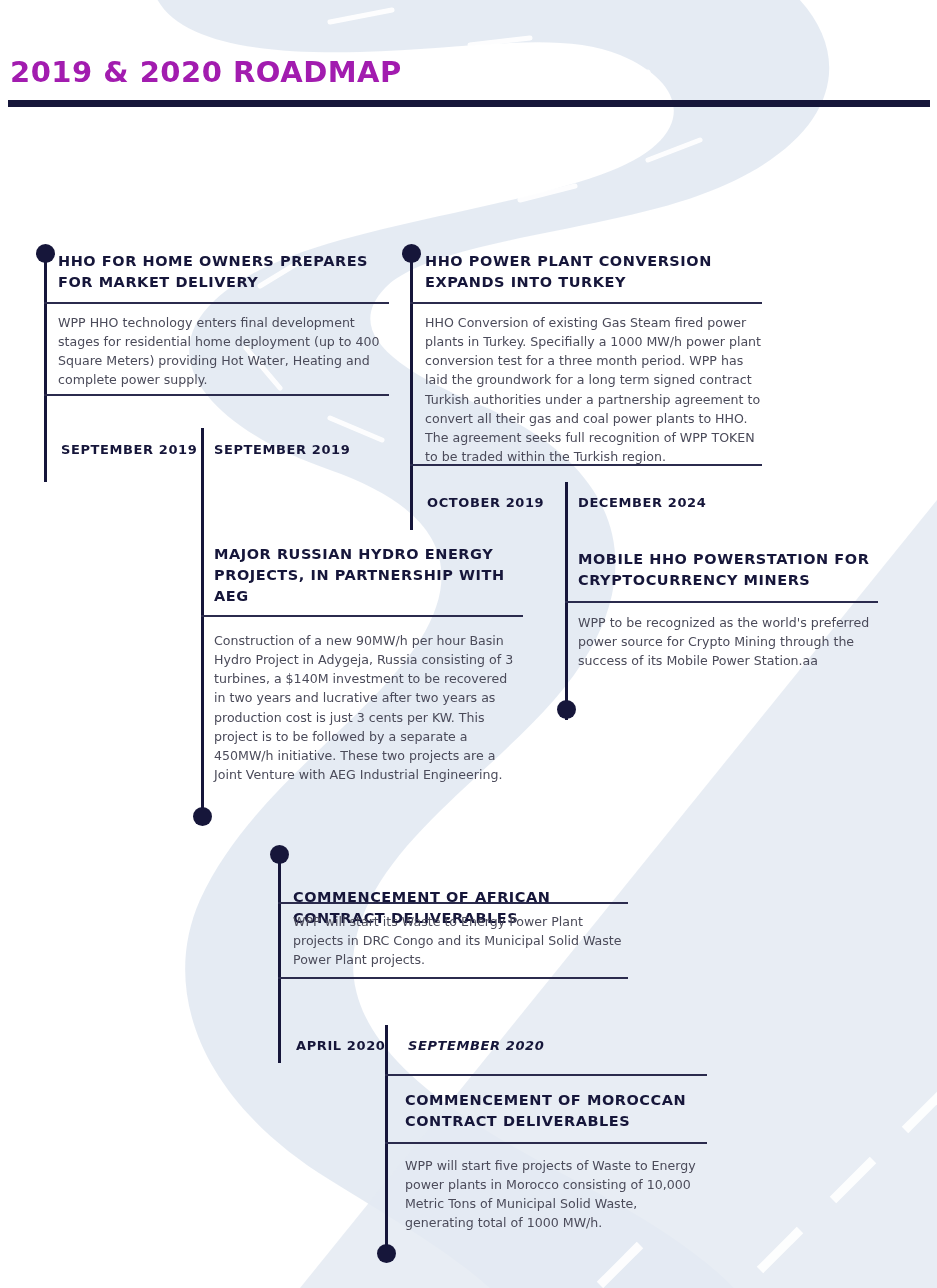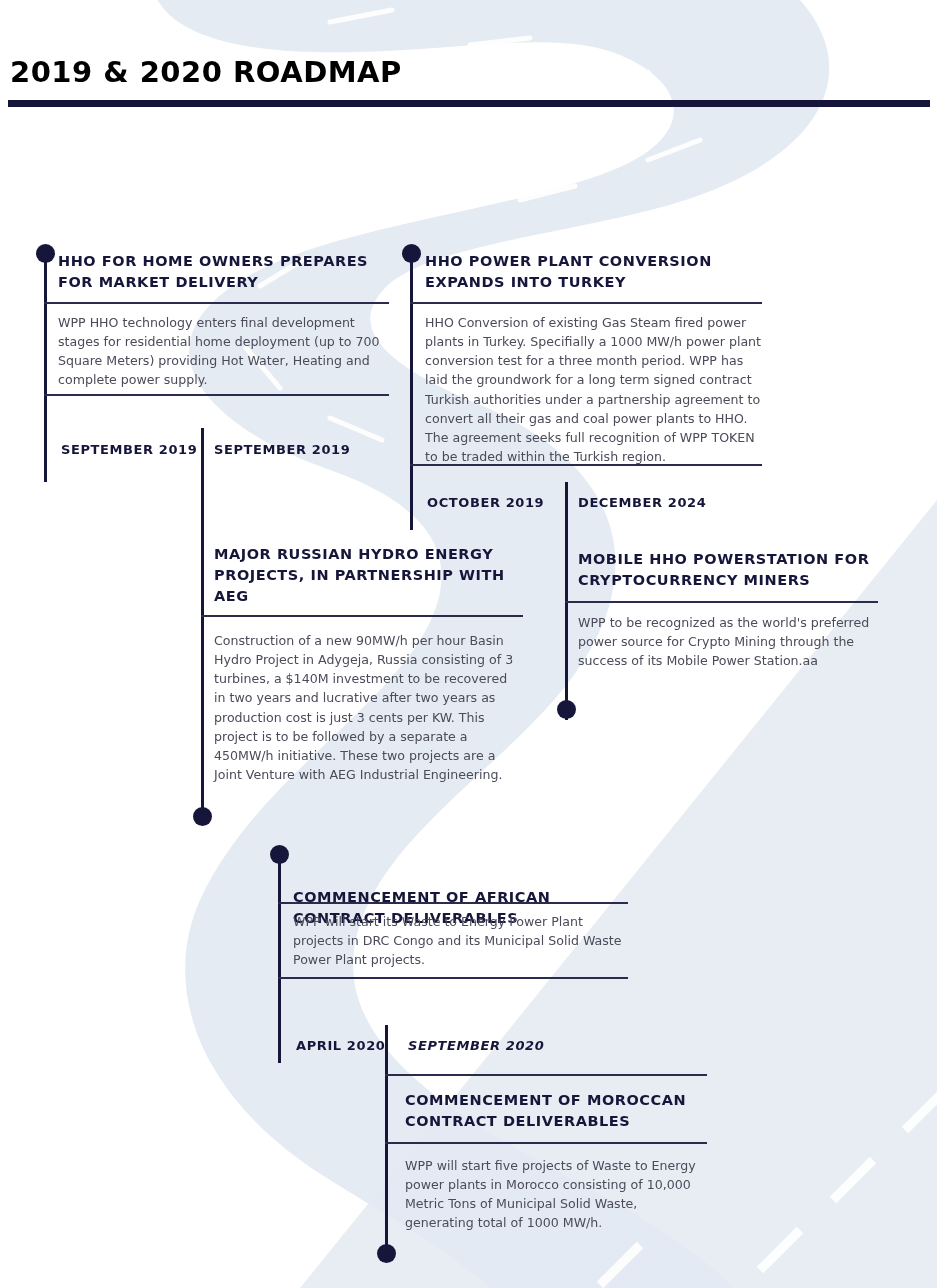--- a/index.html
+++ b/index.html
@@ -41,21 +41,21 @@
     width: 937px;
     z-index: 5;
   }
   #page-title {
     position: absolute;
     left: 10px;
     top: 55px;
     font-size: 29px;
     font-weight: bold;
     letter-spacing: 0.5px;
-    color: #000000;
+    color: #a21caf;
     font-family: "DejaVu Sans", sans-serif;
     white-space: nowrap;
   }
   #title-rule {
     position: absolute;
     left: 8px;
     top: 100px;
     width: 922px;
     height: 7px;
     background: #16163a;
@@ -172,21 +172,21 @@
   </div>
 
   <div>
     <div class="tl-dot" style="left:36px; top:244px;"></div>
     <div class="tl-line" style="left:44px; top:252px; height:230px;"></div>
 
     <div class="card-title" style="left:58px; top:251px; width:330px;">HHO FOR HOME OWNERS PREPARES FOR MARKET DELIVERY</div>
 
     <div class="tl-rule" style="left:44px; top:302px; width:345px;"></div>
 
-    <div class="card-body" style="left:58px; top:313px; width:332px;">WPP HHO technology enters final development stages for residential home deployment (up to 700 Square Meters) providing Hot Water, Heating and complete power supply.</div>
+    <div class="card-body" style="left:58px; top:313px; width:332px;">WPP HHO technology enters final development stages for residential home deployment (up to 400 Square Meters) providing Hot Water, Heating and complete power supply.</div>
 
     <div class="tl-rule" style="left:44px; top:394px; width:345px;"></div>
 
     <div class="date-label" style="left:61px; top:442px;">SEPTEMBER 2019</div>
   </div>
 
   <div>
     <div class="tl-dot" style="left:402px; top:244px;"></div>
     <div class="tl-line" style="left:410px; top:252px; height:278px;"></div>
 

